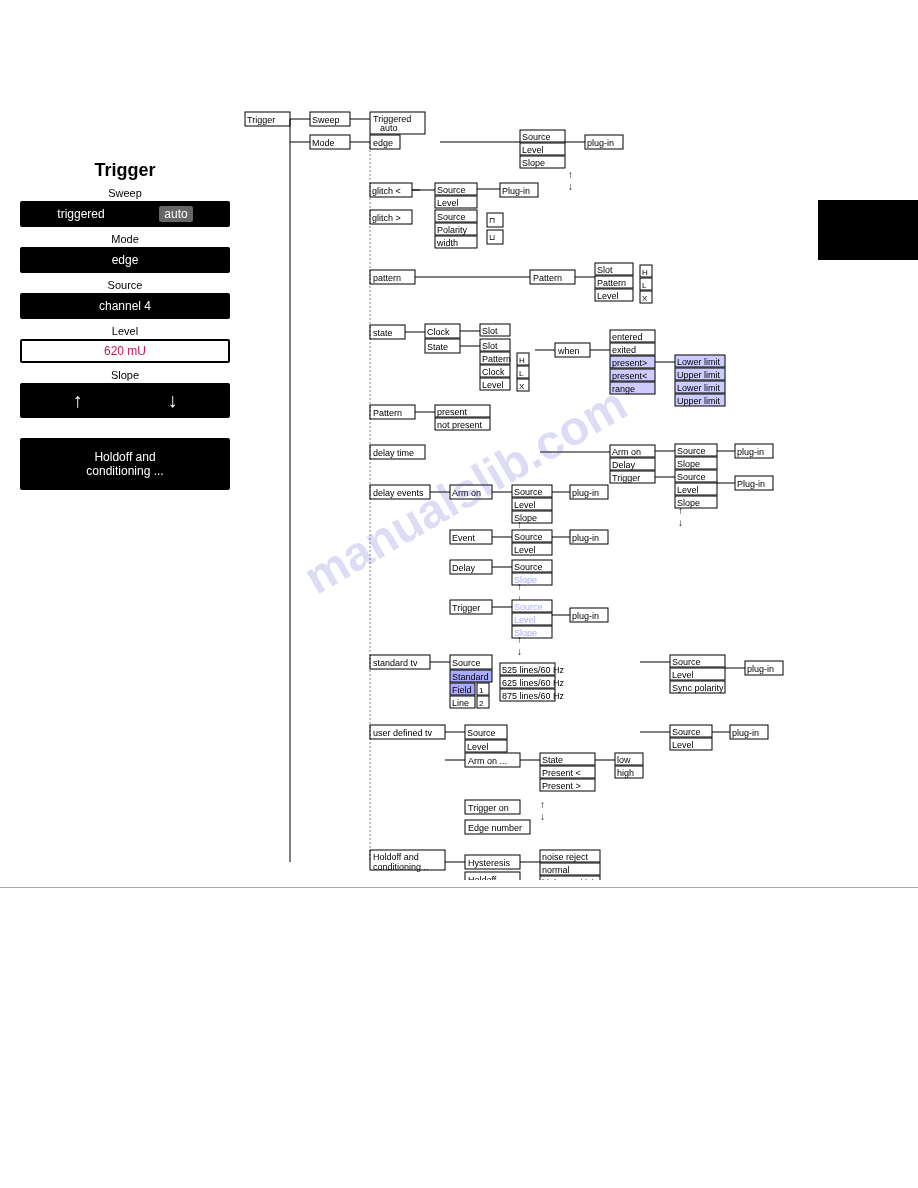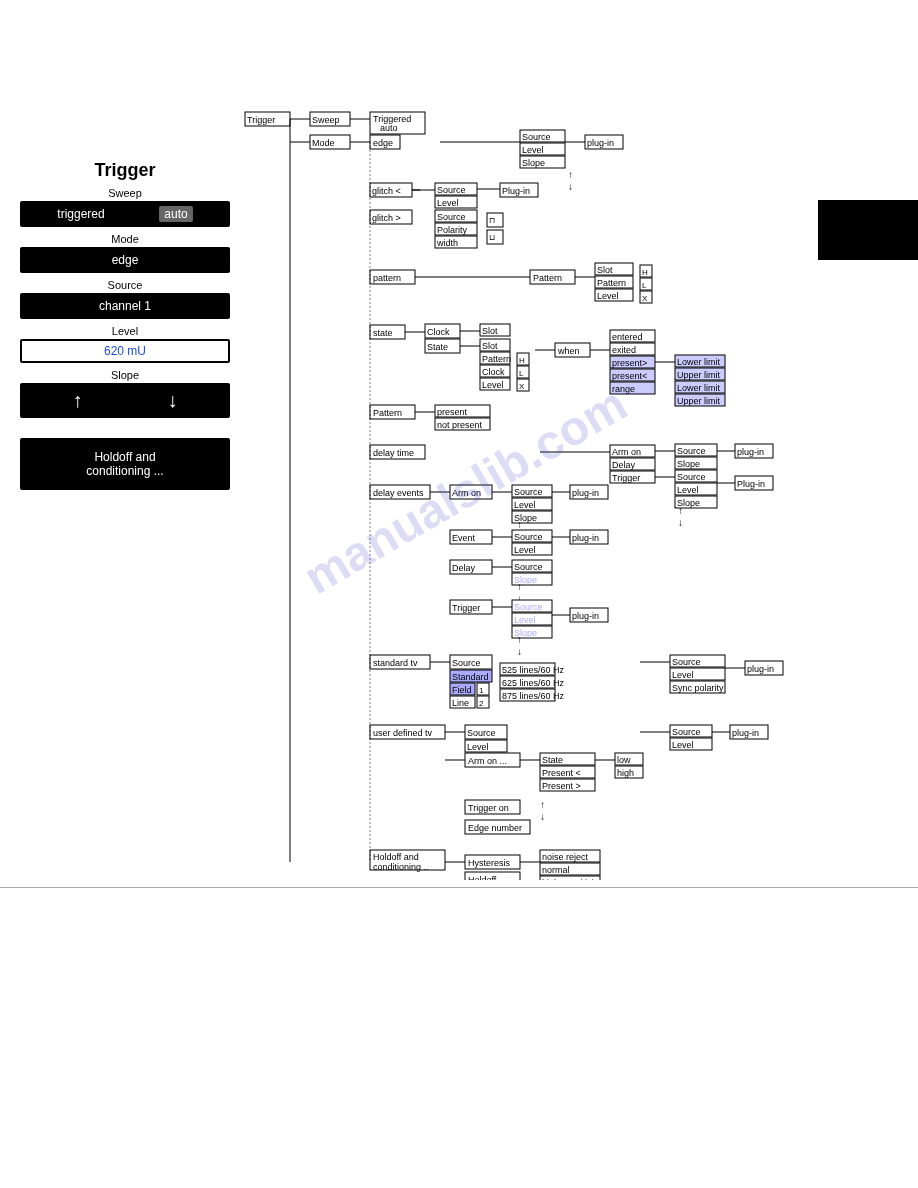--- a/index.html
+++ b/index.html
@@ -55,21 +55,21 @@
       margin-bottom: 6px;
       font-size: 12px;
       border-radius: 2px;
       display: flex;
       justify-content: space-around;
       align-items: center;
     }
 
     .white-box {
       background: #fff;
-      color: #1d4ed8;
+      color: #be185d;
       border: 2px solid #000;
       padding: 3px 8px;
       text-align: center;
       margin-bottom: 6px;
       font-size: 12px;
       border-radius: 2px;
     }
 
     .slope-box {
       background: #000;
@@ -159,21 +159,21 @@
   <div class="black-box-row">
     <span style="color:#fff">triggered</span>
     <span style="background:#666;padding:1px 5px;border-radius:2px;color:#fff">auto</span>
   </div>
   <div class="section-label">Mode</div>
   <div class="black-box">
     <span>edge</span>
   </div>
   <div class="section-label">Source</div>
   <div class="black-box">
-    <span>channel 1</span>
+    <span>channel 4</span>
   </div>
   <div class="section-label">Level</div>
   <div class="white-box">
     <span>620 mU</span>
   </div>
   <div class="section-label">Slope</div>
   <div class="slope-box">
     <span style="font-size:20px">↑</span>
     <span style="font-size:20px">↓</span>
   </div>

